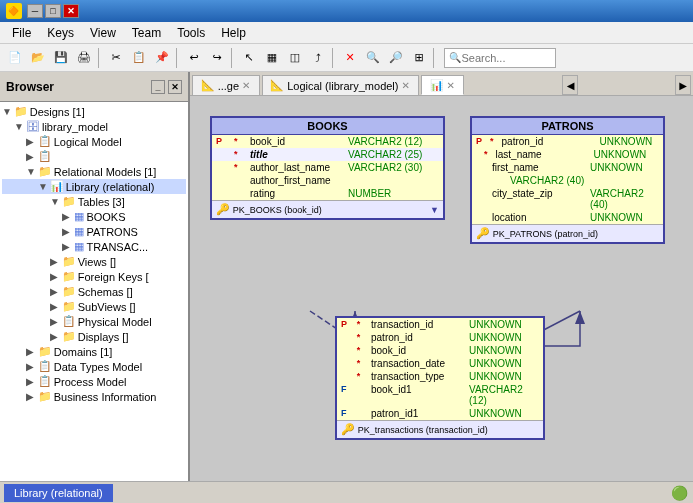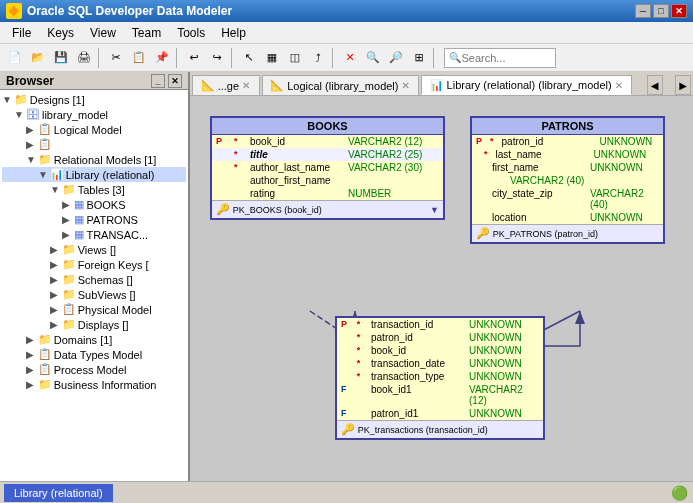--- a/index.html
+++ b/index.html
@@ -22,21 +22,21 @@
     .tb-btn { width: 22px; height: 22px; background: #f0f0f0; border: 1px solid transparent; display: flex; align-items: center; justify-content: center; cursor: pointer; font-size: 11px; }
     .tb-sep { width: 4px; height: 20px; border-left: 1px solid #aaa; margin: 0 2px; }
     .search-box { display: flex; align-items: center; border: 1px solid #aaa; background: white; padding: 1px 4px; height: 20px; margin-left: 4px; }
     .search-box input { border: none; outline: none; font-size: 11px; width: 100px; }
 
     
     #main { display: flex; height: calc(503px - 22px - 22px - 28px - 22px); }
 
     
     #browser { width: 190px; min-width: 190px; background: white; border-right: 2px solid #888; display: flex; flex-direction: column; }
-    #browser-header { background: #d4d0c8; border-bottom: 1px solid #888; height: 18px; display: flex; align-items: center; padding: 0 6px; font-weight: bold; font-size: 12px; }
+    #browser-header { background: #d4d0c8; border-bottom: 1px solid #888; height: 30px; display: flex; align-items: center; padding: 0 6px; font-weight: bold; font-size: 12px; }
     #browser-tree { flex: 1; overflow: auto; padding: 2px; font-size: 11px; }
     .tree-item { display: flex; align-items: center; padding: 1px 0; cursor: pointer; white-space: nowrap; }
     .tree-indent { display: inline-block; }
     .tree-toggle { display: inline-block; width: 12px; font-size: 10px; color: #555; }
     .tree-icon { margin-right: 2px; font-size: 11px; }
 
     
     #tabs-bar { background: #d4d0c8; border-bottom: 1px solid #aaa; height: 24px; display: flex; align-items: flex-end; padding: 0 2px; }
     .tab { background: #f0f0f0; border: 1px solid #aaa; border-bottom: none; padding: 2px 8px; margin-right: 2px; cursor: pointer; font-size: 11px; display: flex; align-items: center; gap: 3px; height: 20px; }
     .tab.active { background: white; border-bottom: 1px solid white; z-index: 1; }
@@ -64,21 +64,20 @@
     .status-tab { background: #4060d0; color: white; padding: 2px 10px; font-size: 11px; height: 18px; display: flex; align-items: center; cursor: pointer; }
 
     
     #connections-svg { position: absolute; top: 0; left: 0; width: 100%; height: 100%; pointer-events: none; }
   </style>
 </head>
 <body>
 
 <div id="title-bar">
   <div class="title-icon">🔶</div>
-  <div class="title-text">Oracle SQL Developer Data Modeler</div>
   <div class="win-controls">
     <div class="win-btn">─</div>
     <div class="win-btn">□</div>
     <div class="win-btn close">✕</div>
   </div>
 </div>
 
 <div id="menu-bar">
   <div class="menu-item">File</div>
   <div class="menu-item">Keys</div>
@@ -278,21 +277,20 @@
         <span>...ge</span>
         <span class="tab-close">✕</span>
       </div>
       <div class="tab">
         <span>📐</span>
         <span>Logical (library_model)</span>
         <span class="tab-close">✕</span>
       </div>
       <div class="tab active">
         <span>📊</span>
-        <span>Library (relational) (library_model)</span>
         <span class="tab-close">✕</span>
       </div>
       <div class="tab-nav">◀</div>
       <div class="tab-nav">▶</div>
     </div>
 
     <div id="content">
       <div id="er-canvas">
         <svg id="connections-svg">
 

